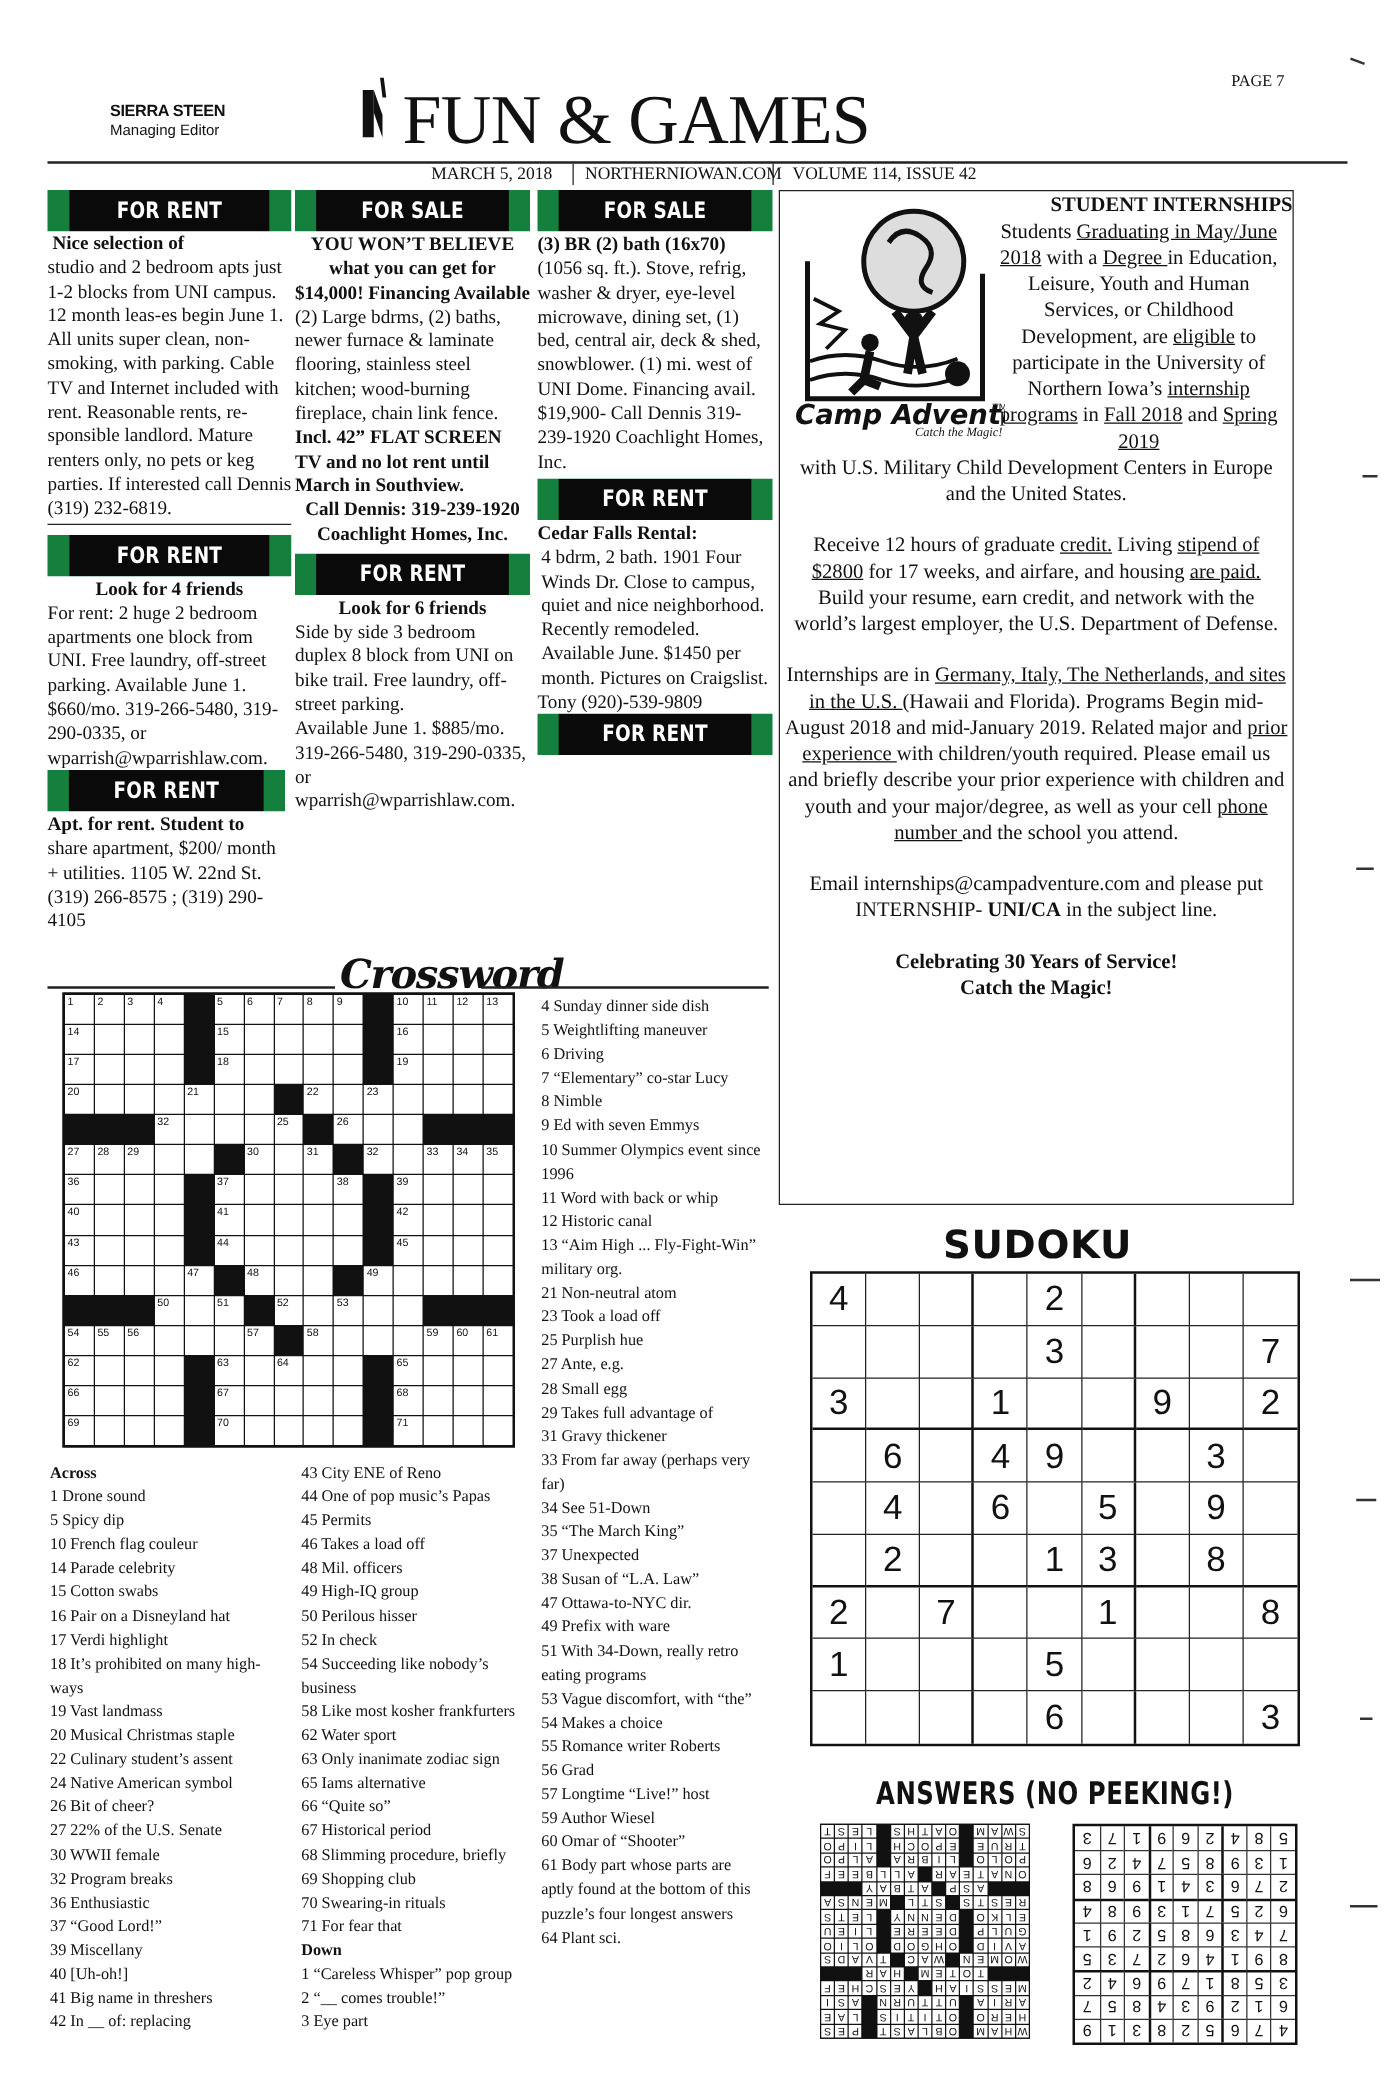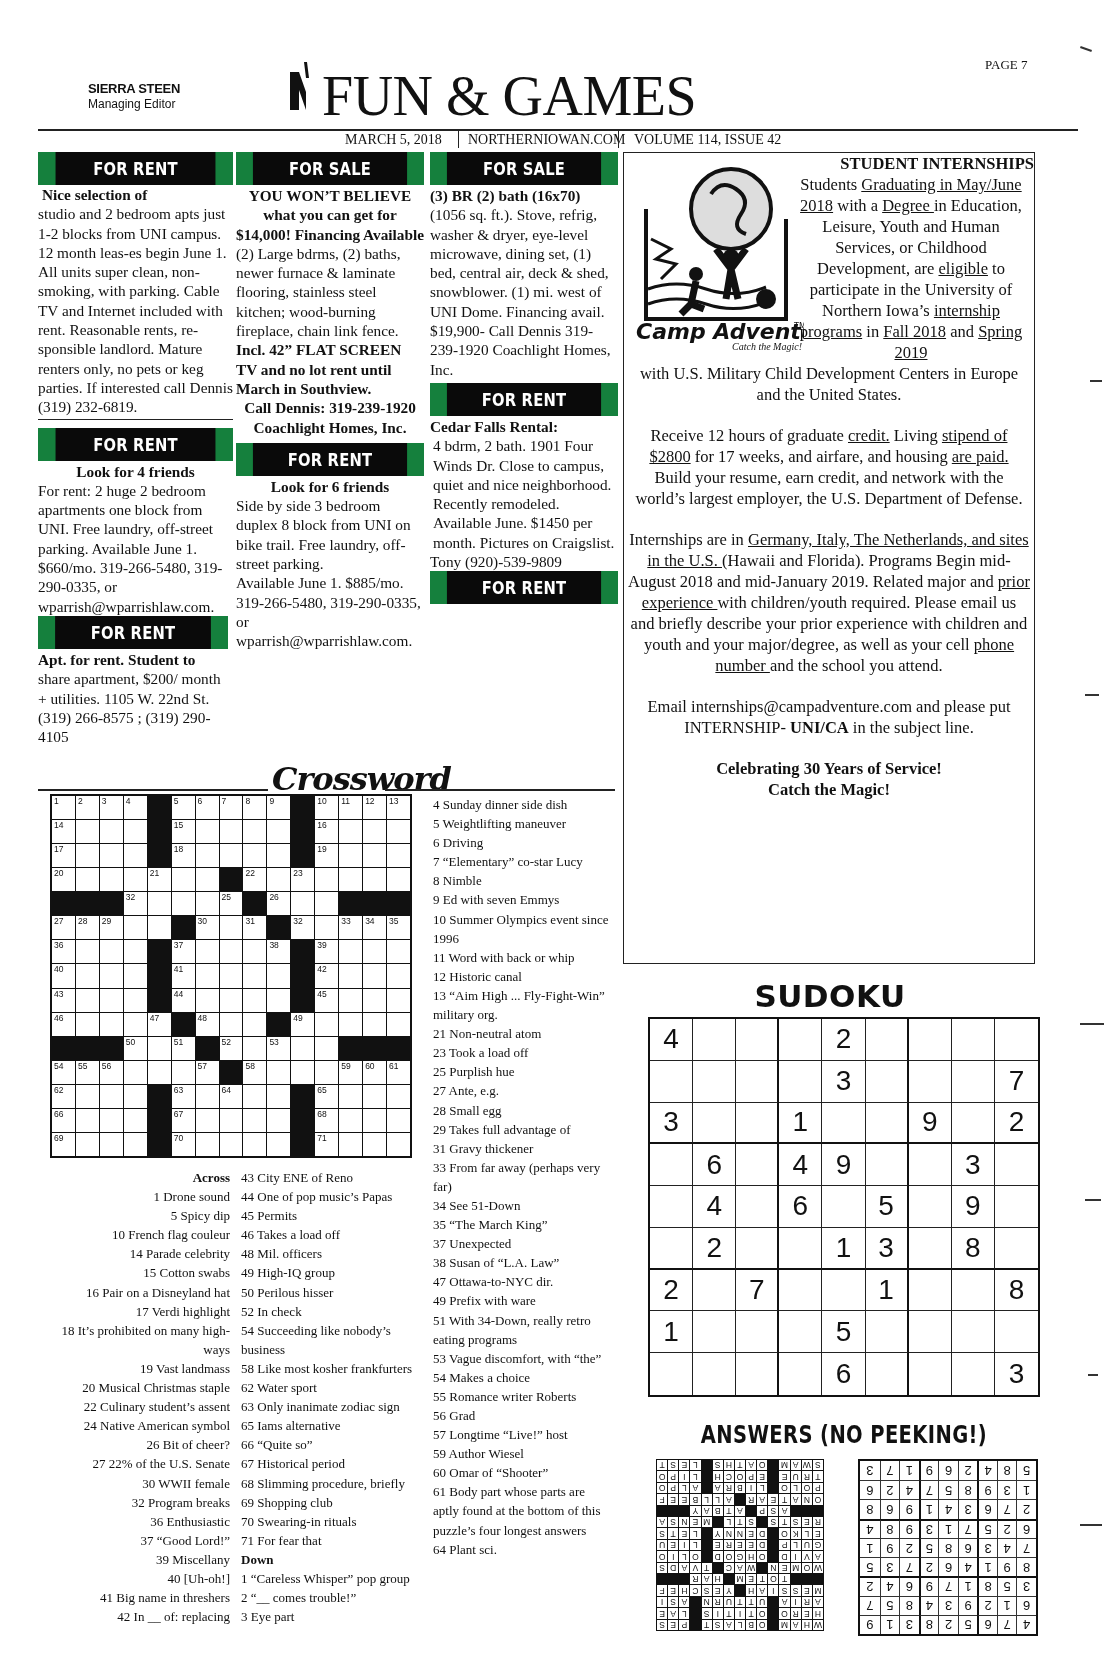--- a/index.html
+++ b/index.html
@@ -551,21 +551,21 @@
     <div class="xc"></div>
     <div class="xc blk"></div>
     <div class="xc">
       <span class="n">71</span>
     </div>
     <div class="xc"></div>
     <div class="xc"></div>
     <div class="xc"></div>
   </div>
 
-<div class="clues" style="left:40px;top:1168px;width:190px;text-align:right;">
+<div class="clues" style="left:40px;top:1168px;width:190px;">
   <div class="h">Across</div>
   <div id="across1">
       <div>1 Drone sound</div>
       <div>5 Spicy dip</div>
       <div>10 French flag couleur</div>
       <div>14 Parade celebrity</div>
       <div>15 Cotton swabs</div>
       <div>16 Pair on a Disneyland hat</div>
       <div>17 Verdi highlight</div>
       <div>18 It’s prohibited on many high-</div>

